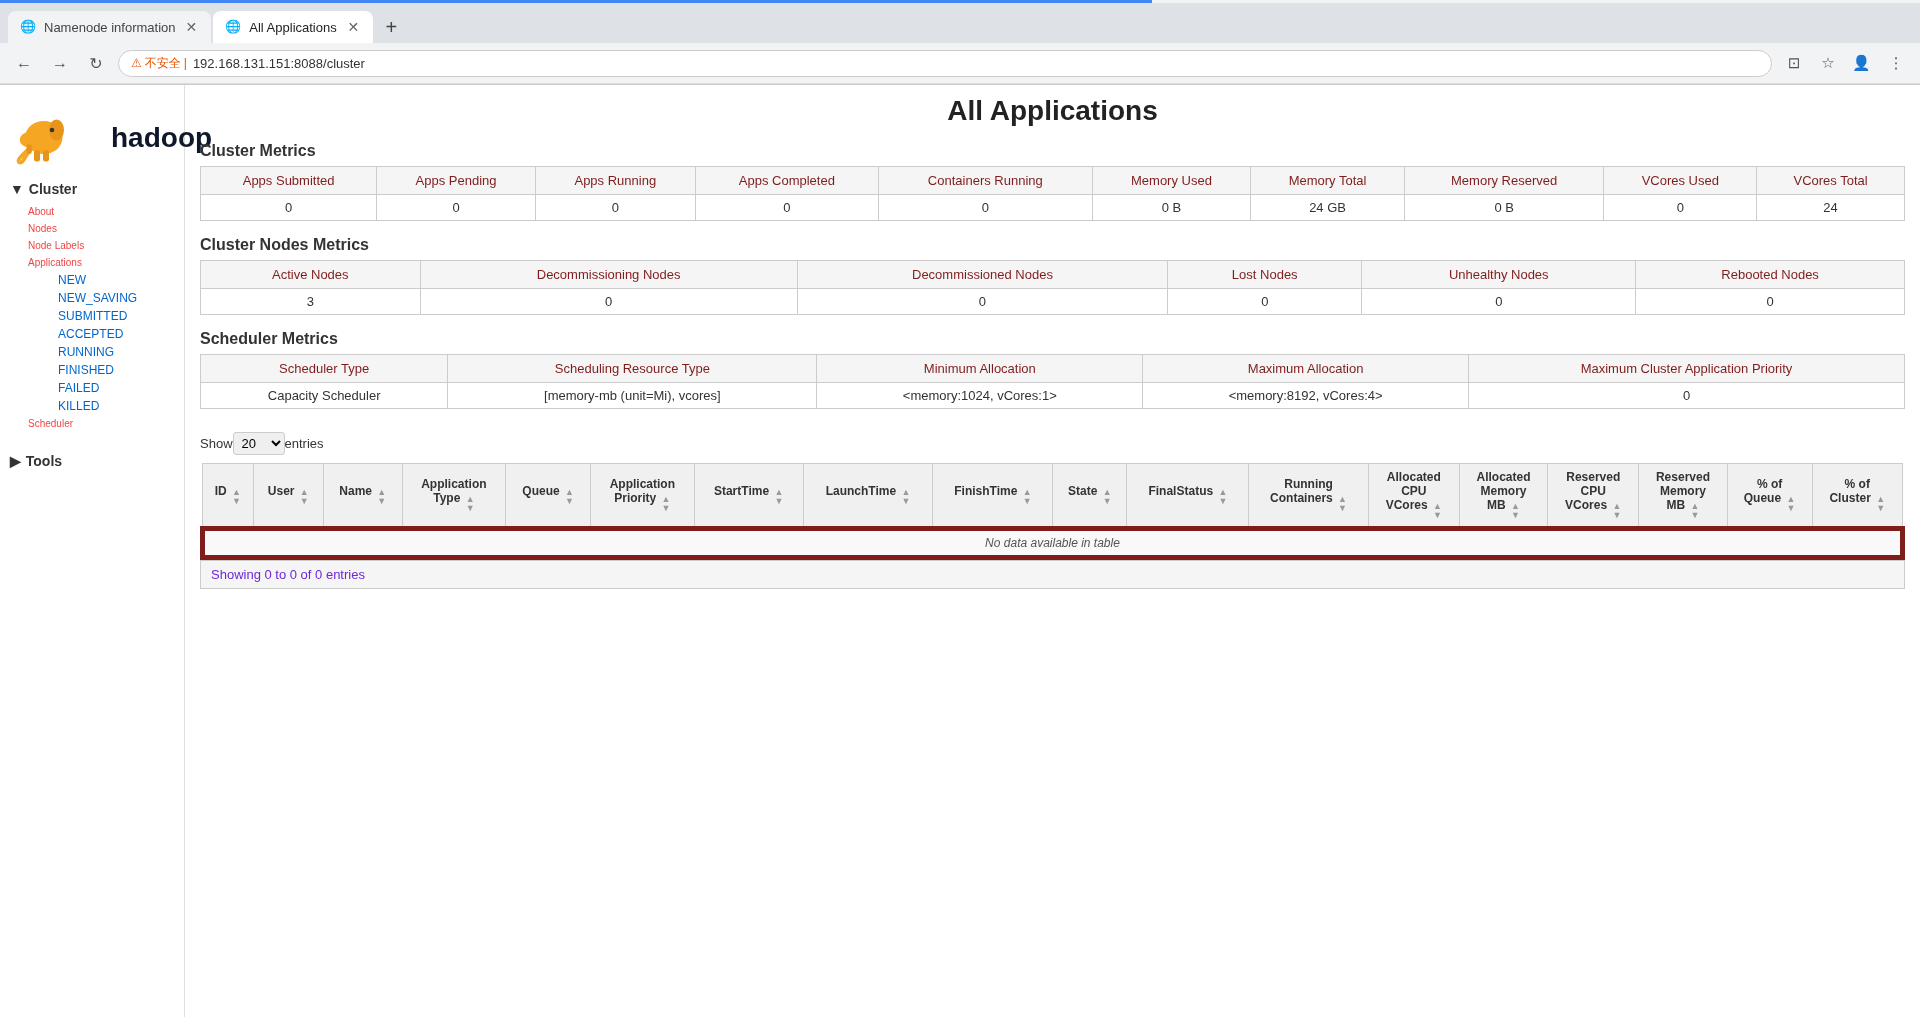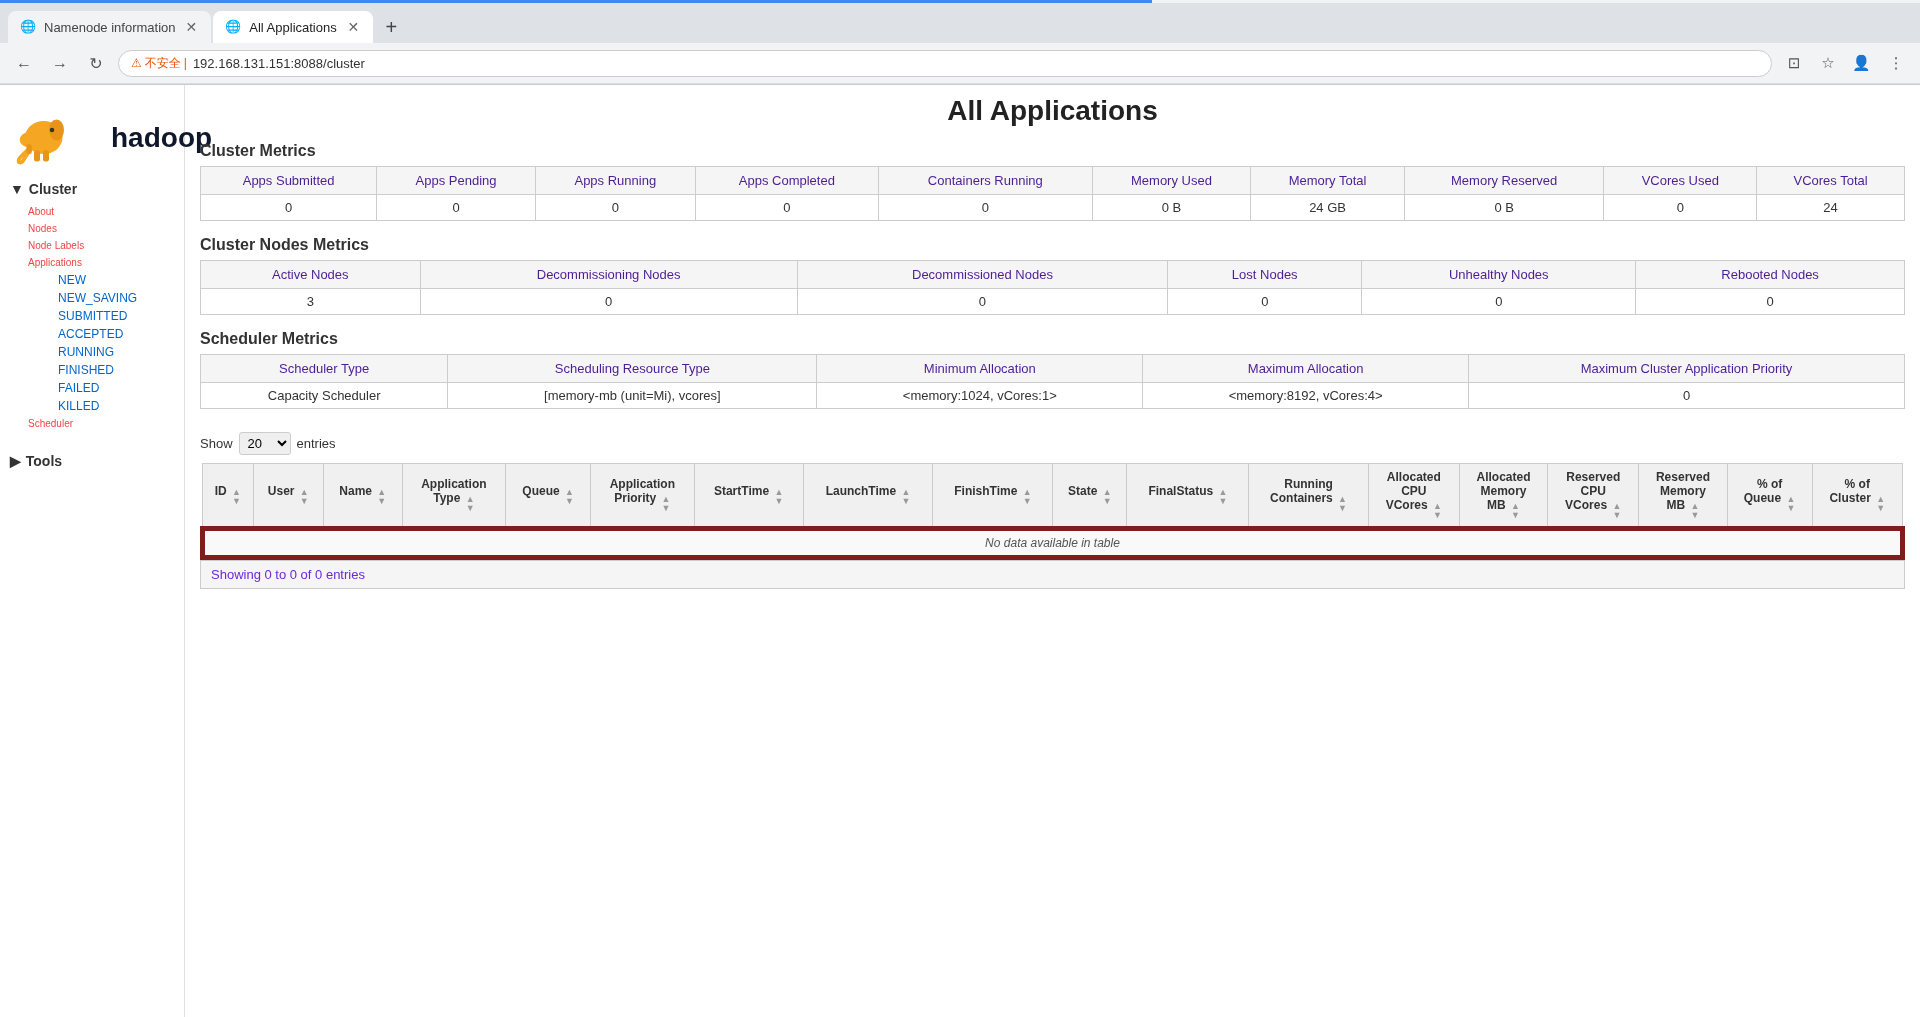--- a/index.html
+++ b/index.html
@@ -39,25 +39,25 @@
 
     
     .main-content { flex: 1; padding: 10px 15px; overflow-x: auto; }
 
     .page-title { text-align: center; font-size: 28px; font-weight: bold; color: #222; margin-bottom: 15px; }
 
     .section-title { font-size: 16px; font-weight: bold; margin-bottom: 6px; color: #333; }
 
     
     .metrics-table { width: 100%; border-collapse: collapse; margin-bottom: 15px; font-size: 13px; }
-    .metrics-table th { background: #f5f5f5; border: 1px solid #ccc; padding: 6px 8px; text-align: center; font-weight: normal; color: #4c1d95; white-space: nowrap; }
+    .metrics-table th { background: #f5f5f5; border: 1px solid #ccc; padding: 6px 8px; text-align: center; font-weight: normal; color: #7f1d1d; white-space: nowrap; }
     .metrics-table td { border: 1px solid #ccc; padding: 5px 8px; text-align: center; color: #333; background: #fff; }
 
     
-    .show-entries { display: flex; align-items: center; gap: 6px; padding: 8px 0; font-size: 13px; }
+    .show-entries { display: flex; align-items: center; padding: 8px 0; font-size: 13px; }
     .show-entries select { border: 1px solid #ccc; padding: 2px 4px; font-size: 13px; border-radius: 3px; }
 
     
     .apps-table-wrapper { overflow-x: auto; }
     .apps-table { width: 100%; border-collapse: collapse; font-size: 12px; }
     .apps-table th { background: #f0f0f0; border: 1px solid #ccc; padding: 6px 5px; text-align: center; font-weight: bold; color: #333; white-space: nowrap; cursor: pointer; }
     .apps-table th .sort-arrows { display: inline-flex; flex-direction: column; font-size: 9px; line-height: 1; margin-left: 2px; color: #999; }
     .apps-table td { border: 5px solid #7f1d1d; padding: 5px 6px; text-align: center; }
     .no-data-row td { background: #f9f9f9; color: #555; font-style: italic; }
     .table-footer { background: #f5f5f5; border: 1px solid #ccc; padding: 6px 10px; font-size: 13px; color: #6d28d9; }

